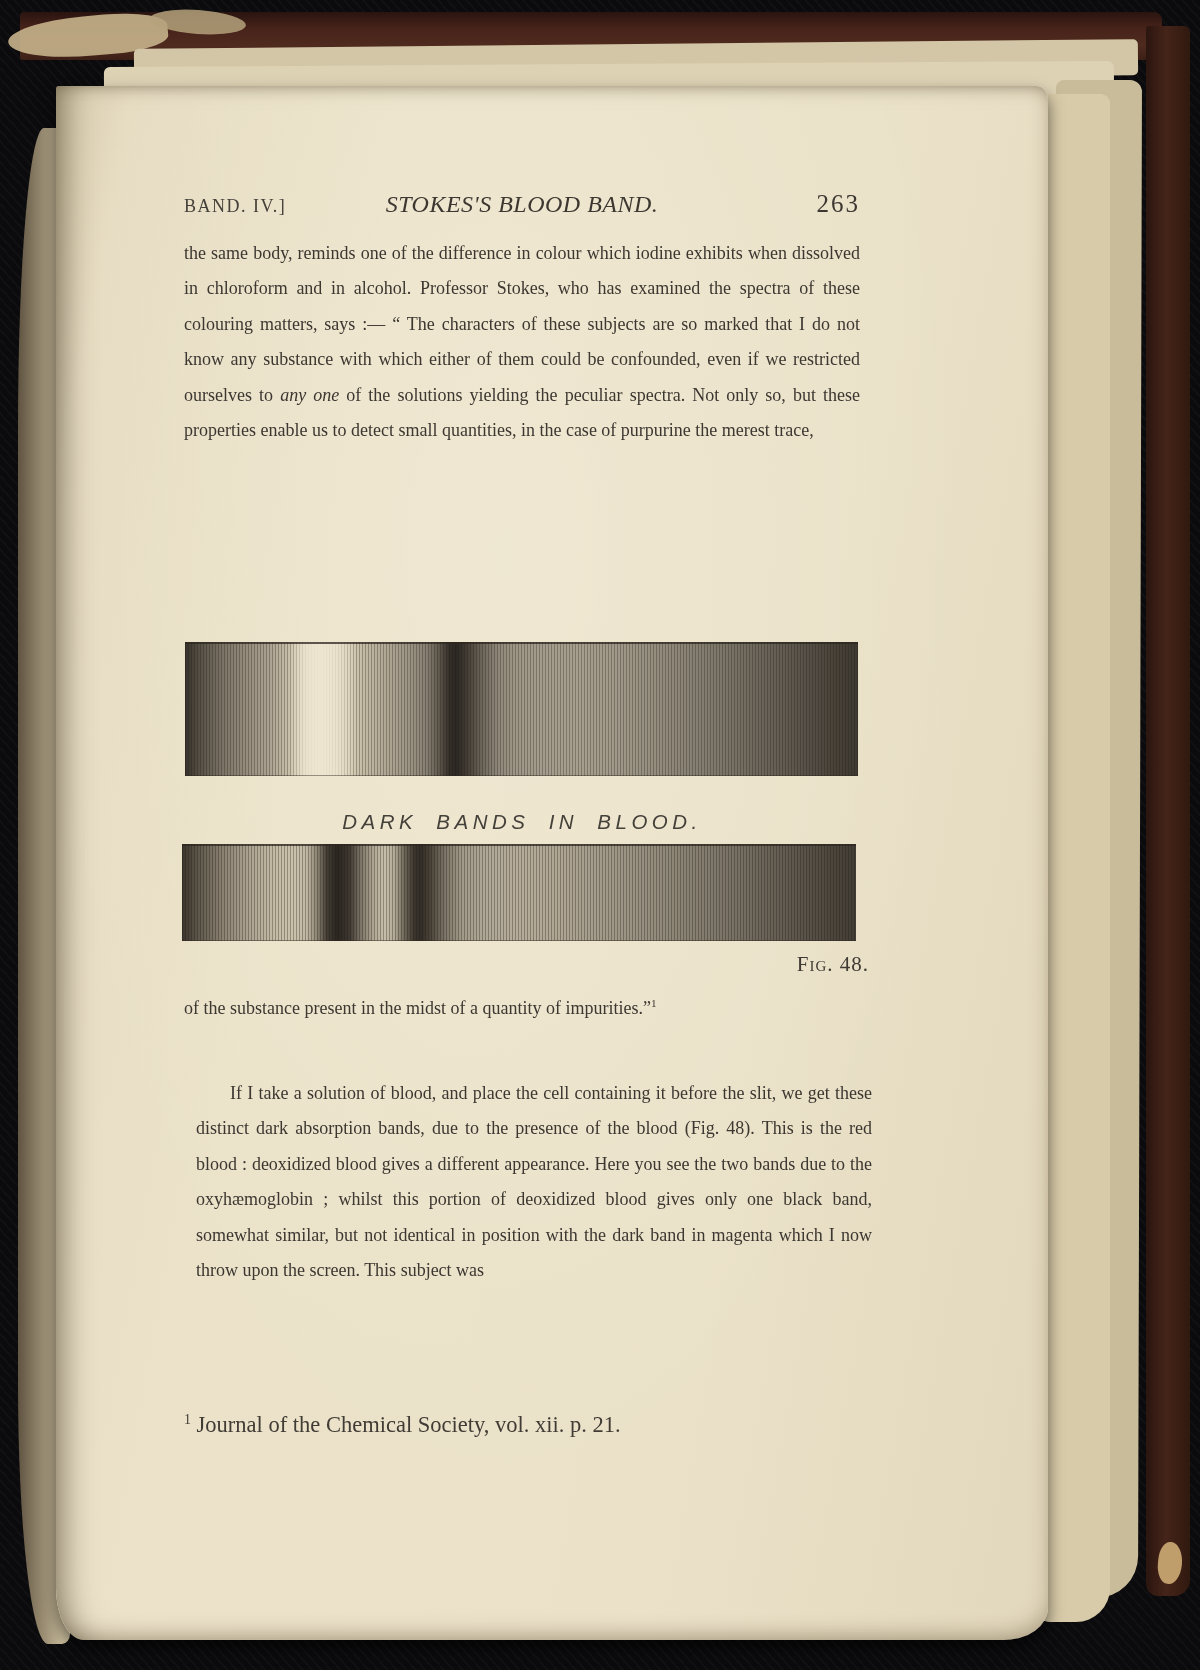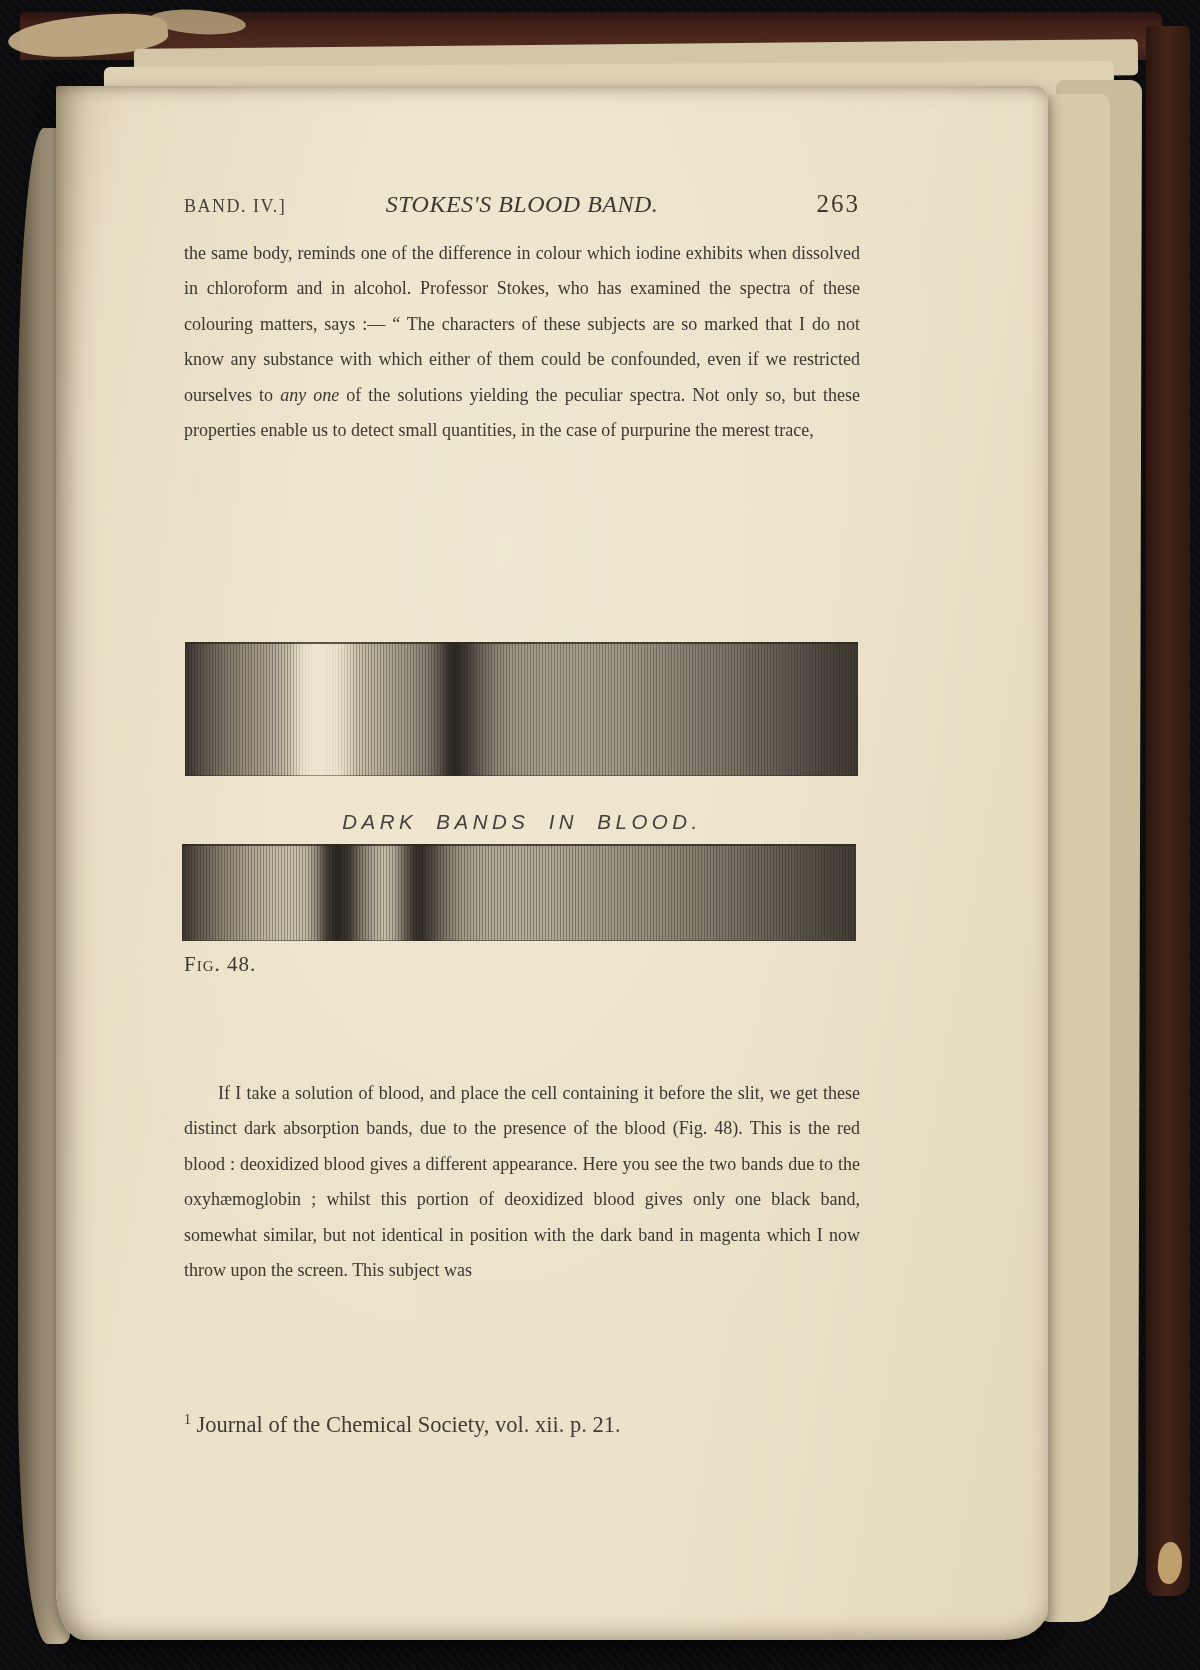--- a/index.html
+++ b/index.html
@@ -60,21 +60,21 @@
   }
   .lect{justify-self:start;font-size:18px;letter-spacing:1.5px;color:#45403a;}
   .running-title{justify-self:center;font-style:italic;font-size:24px;letter-spacing:.5px;}
   .pagenum{justify-self:end;font-size:25px;letter-spacing:2px;}
   .para{
     position:absolute;left:0;width:676px;
     font-size:18px;line-height:35.4px;text-align:justify;hyphens:none;
   }
   .para1{top:150px;}
   .para-cont{top:905px;}
-  .para2{top:990px;text-indent:34px;}
+  .para2{top:990px;text-indent:34px;margin-left:12px;}
   .fig-label{
     position:absolute;left:0;width:676px;text-align:center;
     font-family:"Liberation Sans", sans-serif;font-style:italic;
     font-size:20.5px;letter-spacing:4.5px;word-spacing:9px;color:#44403a;
   }
   .fig-label-1{top:530px;margin-top:44px;}
   .fig-label-2{top:724px;}
   .band{position:absolute;border-top:2px solid rgba(45,38,30,0.75);
     border-bottom:1px solid rgba(45,38,30,0.45);}
   .band-magenta{
@@ -98,21 +98,21 @@
       linear-gradient(to right,
         #3a342d 0%, #5f584c 2.5%, #8a8171 6%, #aca391 10%, #c3baa4 13.5%,
         #cbc2ac 16.5%, #c0b7a2 18.5%, #8f8776 20%, #433d34 21.5%, #2b2620 23%,
         #3d3730 24.8%, #7c7466 26.5%, #b2a995 28.5%, #c7beaa 30%, #b3ab97 31.5%,
         #6e6759 33%, #3a342c 34.5%, #332e27 35.5%, #4e473d 37%, #7c7466 39%,
         #a19987 41.5%, #b0a896 45%, #b5ad9a 50%, #aea693 56%, #a39b89 62%,
         #989080 68%, #8b8475 74%, #7d7668 80%, #6c655a 86%, #5a544a 92%,
         #4b453c 97%, #423d35 100%);
   }
   .fig-caption{
-    position:absolute;top:866px;left:0;width:676px;text-align:left;
+    position:absolute;top:866px;left:9px;width:676px;text-align:right;
     font-size:21px;font-variant:small-caps;letter-spacing:1px;color:#3f3a34;
   }
   .footnote{
     position:absolute;top:1326px;left:0;width:676px;
     font-size:22.5px;color:#403b34;
   }
   sup{font-size:0.62em;line-height:0;vertical-align:super;}
   em{font-style:italic;}
 </style>
 </head>
@@ -147,20 +147,21 @@
       <div class="fig-label fig-label-1">DARK BAND IN MAGENTA.</div>
 
       <div class="band band-magenta"></div>
 
       <div class="fig-label fig-label-2">DARK BANDS IN BLOOD.</div>
 
       <div class="band band-blood"></div>
 
       <div class="fig-caption">Fig. 48.</div>
 
+      <div class="para para-cont"><span>of the substance present in the midst of a quantity of impurities.”</span><sup>1</sup></div>
 
       <div class="para para2">If I take a solution of blood, and place the cell containing it before the slit, we get these distinct dark absorption bands, due to the presence of the blood (Fig. 48).  This is the red blood : deoxidized blood gives a different appearance.  Here you see the two bands due to the oxyhæmoglobin ; whilst this portion of deoxidized blood gives only one black band, somewhat similar, but not identical in position with the dark band in magenta which I now throw upon the screen.  This subject was</div>
 
       <div class="footnote"><sup>1</sup><span> Journal of the Chemical Society, vol. xii. p. 21.</span></div>
 
     </div>
   </div>
 </div>
 
 </body></html>

